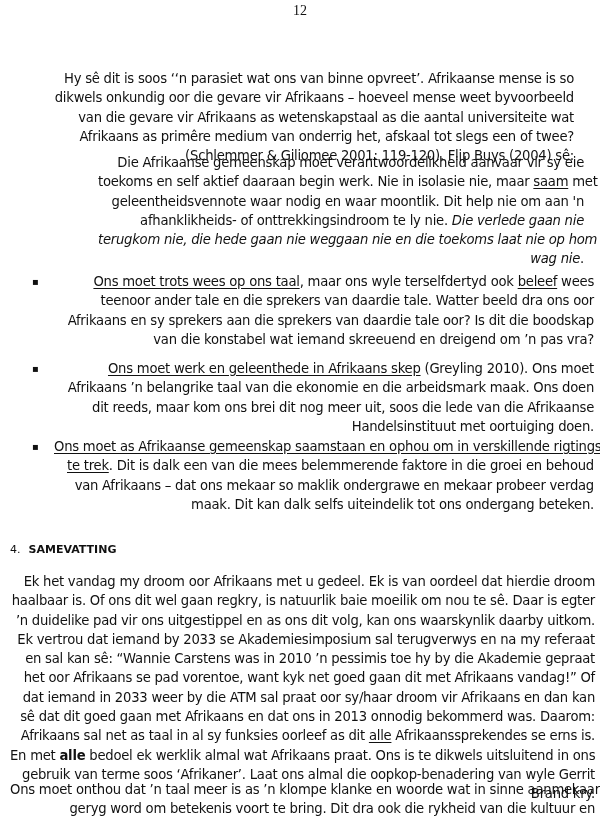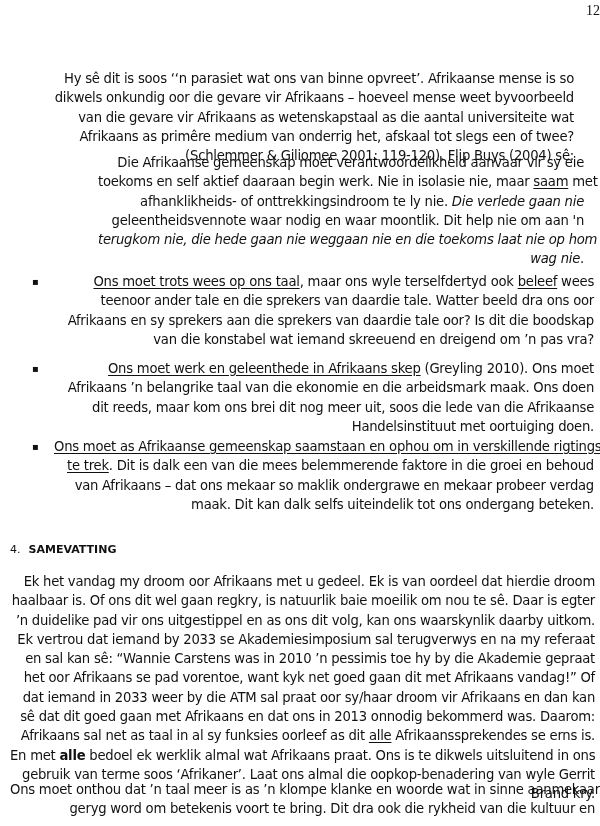--- a/index.html
+++ b/index.html
@@ -1,18 +1,18 @@
 <!DOCTYPE html>
 <html><head>
 <meta charset="utf-8">
 <style>
   html, body { margin:0; padding:0; background:#ffffff; }
   body { width:600px; height:826px; overflow:hidden; position:relative;
          font-family:"DejaVu Sans", sans-serif; color:#111; }
-  .pagenum { position:absolute; top:3px; left:0; width:600px; text-align:right;
+  .pagenum { position:absolute; top:3px; left:0; width:600px; text-align:center;
              font-family:"Liberation Serif", serif; font-size:14px; }
   .txt { font-size:13.2px; line-height:19.3px; letter-spacing:-0.25px; word-spacing:0px; }
   .p1 { position:absolute; left:54px; top:69px; width:520px; }
   .quote { position:absolute; left:98px; top:153px; width:486px; }
   .bul { position:absolute; left:54px; width:540px; }
   .bul .mark { position:absolute; left:-22px; top:0; font-size:10px; }
   .b1 { top:272px; }
   .b2 { top:359px; }
   .b3 { top:437px; }
   .heading { position:absolute; left:10px; top:543px; font-size:11px; }
@@ -32,22 +32,22 @@
   <span class="ln">Hy sê dit is soos ‘‘n parasiet wat ons van binne opvreet’. Afrikaanse mense is so</span>
   <span class="ln">dikwels onkundig oor die gevare vir Afrikaans – hoeveel mense weet byvoorbeeld</span>
   <span class="ln">van die gevare vir Afrikaans as wetenskapstaal as die aantal universiteite wat</span>
   <span class="ln">Afrikaans as primêre medium van onderrig het, afskaal tot slegs een of twee?</span>
   <span class="ln">(Schlemmer &amp; Giliomee 2001: 119-120). Flip Buys (2004) sê:</span>
 </div>
 
 <div class="txt quote">
   <span class="ln">Die Afrikaanse gemeenskap moet verantwoordelikheid aanvaar vir sy eie</span>
   <span class="ln"><span>toekoms en self aktief daaraan begin werk. Nie in isolasie nie, maar </span><u>saam</u><span> met</span></span>
+  <span class="ln">geleentheidsvennote waar nodig en waar moontlik.  Dit help nie om aan 'n</span>
   <span class="ln"><span>afhanklikheids- of onttrekkingsindroom te ly nie.  </span><i>Die verlede gaan nie</i></span>
-  <span class="ln">geleentheidsvennote waar nodig en waar moontlik.  Dit help nie om aan 'n</span>
   <span class="ln"><i>terugkom nie, die hede gaan nie weggaan nie en die toekoms laat nie op hom</i></span>
   <span class="ln"><i>wag nie</i><span>.</span></span>
 </div>
 
 <div class="txt bul b1">
   <span class="mark">▪</span>
   <span class="ln"><u>Ons moet trots wees op ons taal</u><span>, maar ons wyle terselfdertyd ook </span><u>beleef</u><span> wees</span></span>
   <span class="ln">teenoor ander tale en die sprekers van daardie tale. Watter beeld dra ons oor</span>
   <span class="ln">Afrikaans en sy sprekers aan die sprekers van daardie tale oor? Is dit die boodskap</span>
   <span class="ln">van die konstabel wat iemand skreeuend en dreigend om ’n pas vra?</span>

